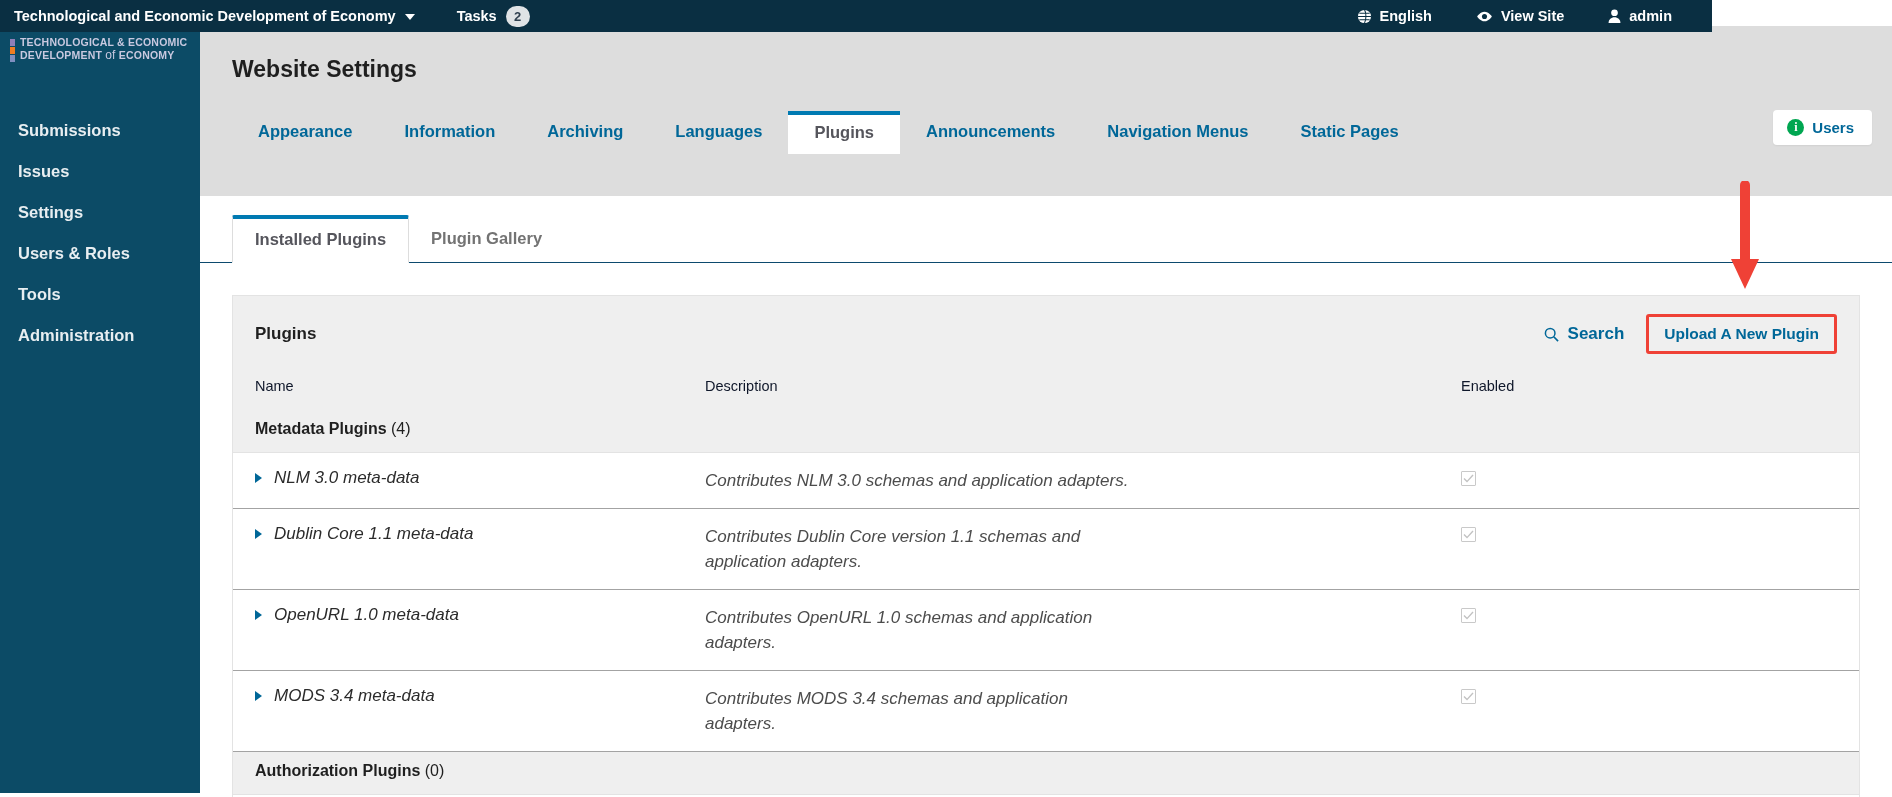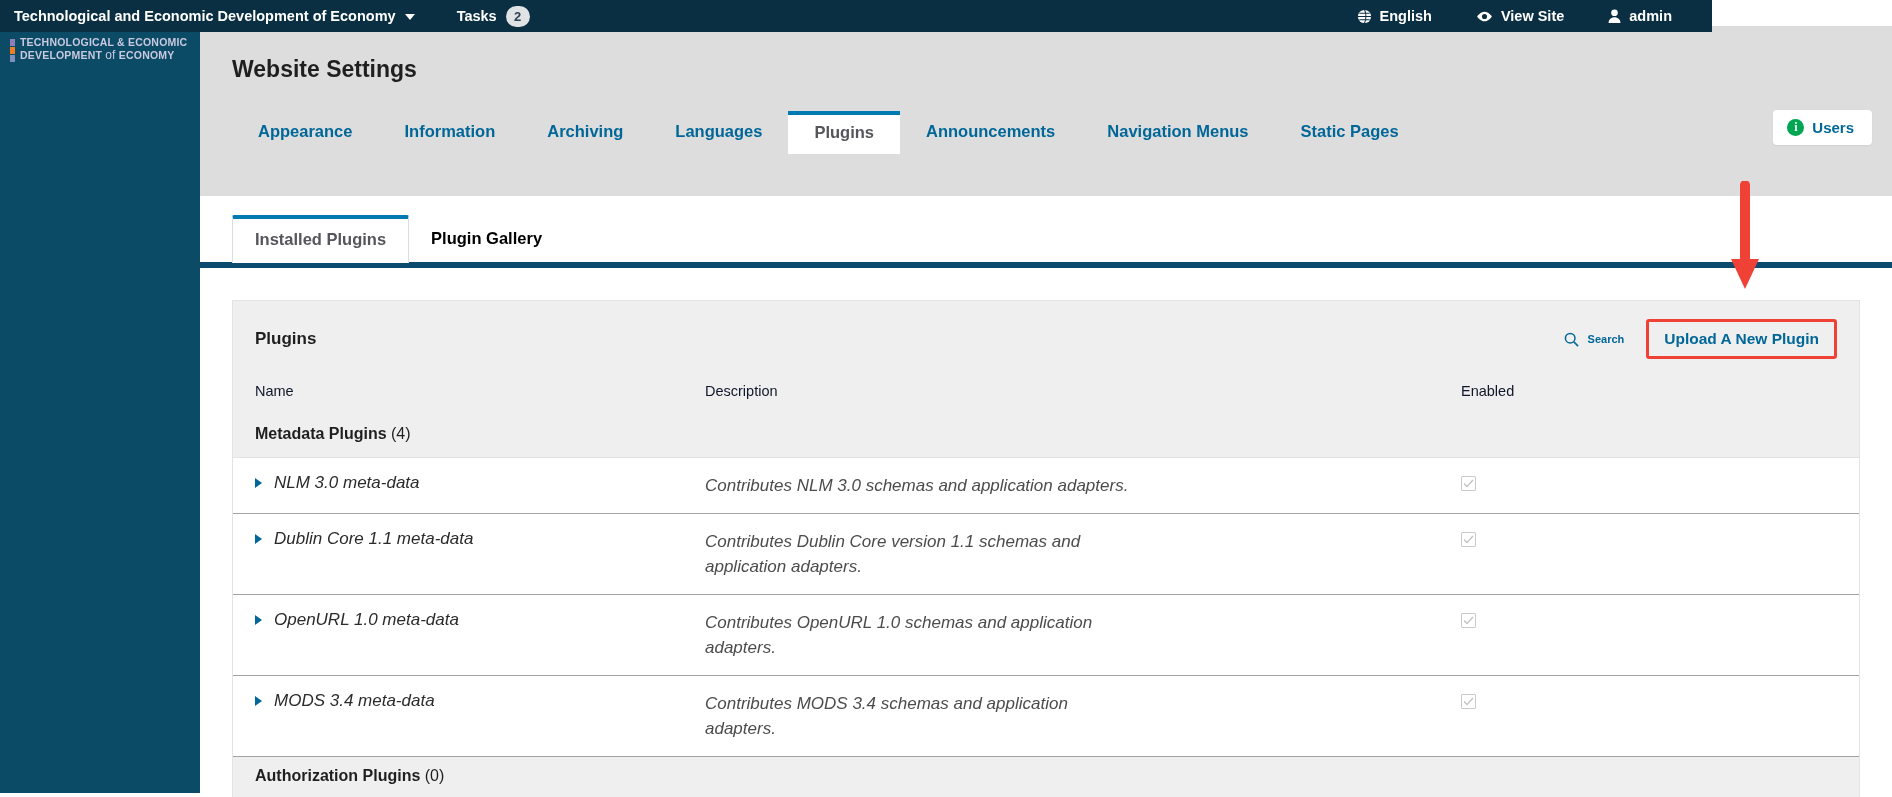--- a/index.html
+++ b/index.html
@@ -109,24 +109,24 @@
 
   
   .content {
     position: absolute; top: 170px; left: 0; right: 0; bottom: 0;
     background: #fff;
   }
 
   
   .subtabs {
     display: flex; padding-left: 32px; padding-top: 18px;
-    border-bottom: 6px solid #0c4a6e; position: relative;
+    border-bottom: 1px solid #0c4a6e; position: relative;
   }
   .subtab {
-    font-size: 16.5px; font-weight: 700; color: #000000;
+    font-size: 16.5px; font-weight: 700; color: #737373;
     padding: 14px 22px 13px 22px; cursor: pointer; white-space: nowrap;
     position: relative; top: 1px;
   }
   .subtab.active {
     color: #55555c; background: #fff;
     border: 1px solid #ddd; border-top: 4px solid #007ab2;
     border-bottom: 1px solid #fff; padding-top: 11px;
     border-radius: 2px 2px 0 0;
   }
 
@@ -135,21 +135,21 @@
     margin: 32px 32px 0 32px; border: 1px solid #e3e3e3; background: #fff;
   }
   .card-head {
     background: #efefef; display: flex; align-items: center;
     padding: 18px 22px 16px 22px; position: relative;
   }
   .card-title { font-size: 17px; font-weight: 700; color: #1f1f1f; }
   .card-actions { margin-left: auto; display: flex; align-items: center; gap: 22px; }
   .search-btn {
     display: flex; align-items: center; gap: 9px;
-    color: #006798; font-size: 11px; font-weight: 700; cursor: pointer;
+    color: #006798; font-size: 17px; font-weight: 700; cursor: pointer;
   }
   .upload-btn {
     color: #006798; font-size: 15.5px; font-weight: 700; cursor: pointer;
     padding: 7px 14px; white-space: nowrap;
   }
   .upload-wrap {
     border: 3px solid #ef4136; border-radius: 3px; padding: 1px;
   }
 
   
@@ -250,20 +250,28 @@
     <div class="brand-text">
       <div>TECHNOLOGICAL &amp; ECONOMIC</div>
       <div>
         <span>DEVELOPMENT</span>
         <span class="lc">of</span>
         <span>ECONOMY</span>
       </div>
     </div>
   </div>
 
+  <nav class="nav">
+    <a class="nav-item" href="#">Submissions</a>
+    <a class="nav-item" href="#">Issues</a>
+    <a class="nav-item" href="#">Settings</a>
+    <a class="nav-item" href="#">Users &amp; Roles</a>
+    <a class="nav-item" href="#">Tools</a>
+    <a class="nav-item" href="#">Administration</a>
+  </nav>
 </div>
 
 <div class="main">
 
   <div class="page-title">Website Settings</div>
 
   <div class="tabs-row">
     <div class="tab">Appearance</div>
     <div class="tab">Information</div>
     <div class="tab">Archiving</div>

